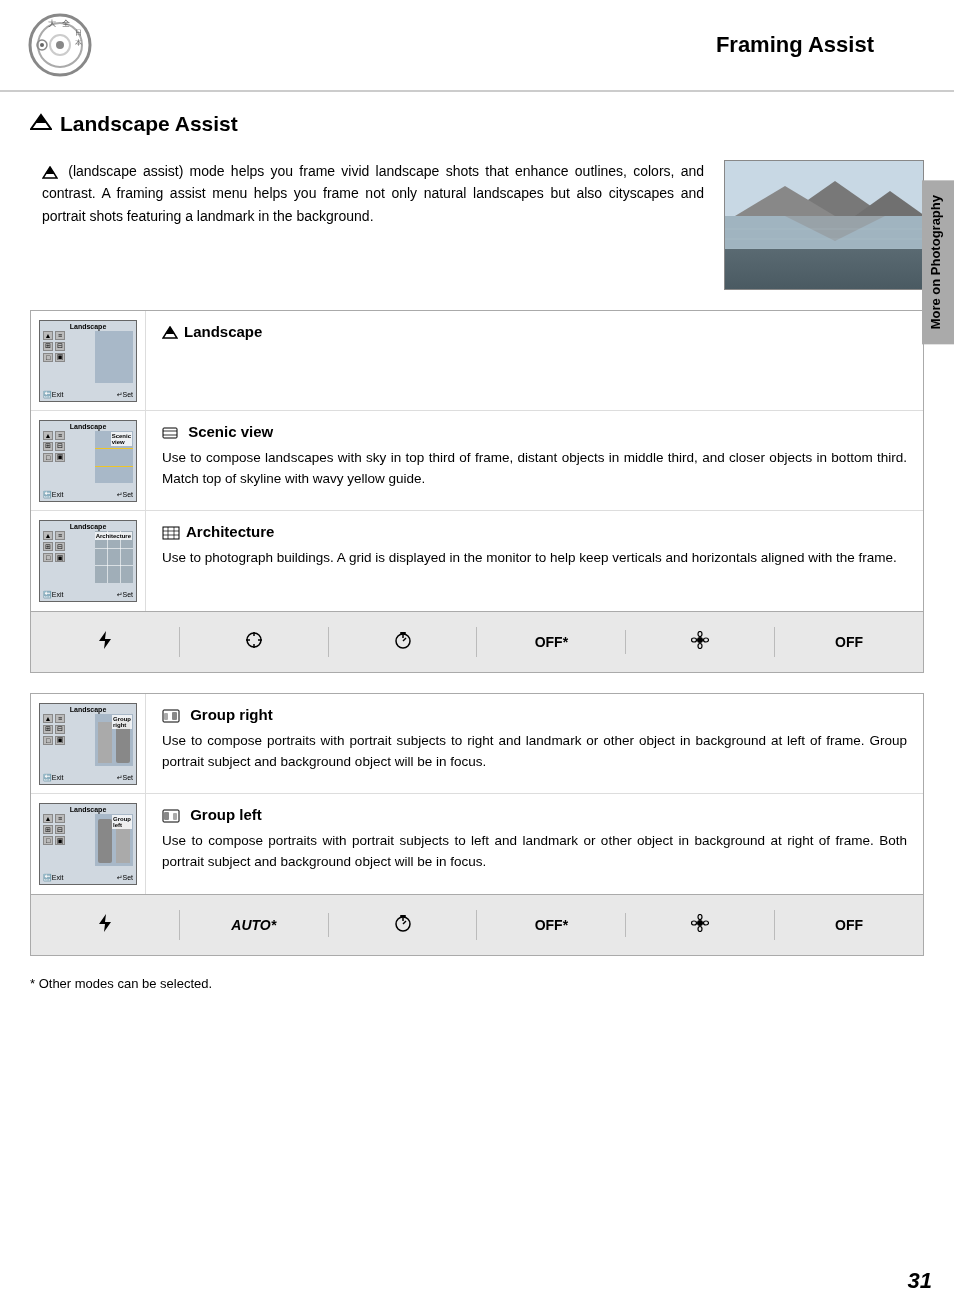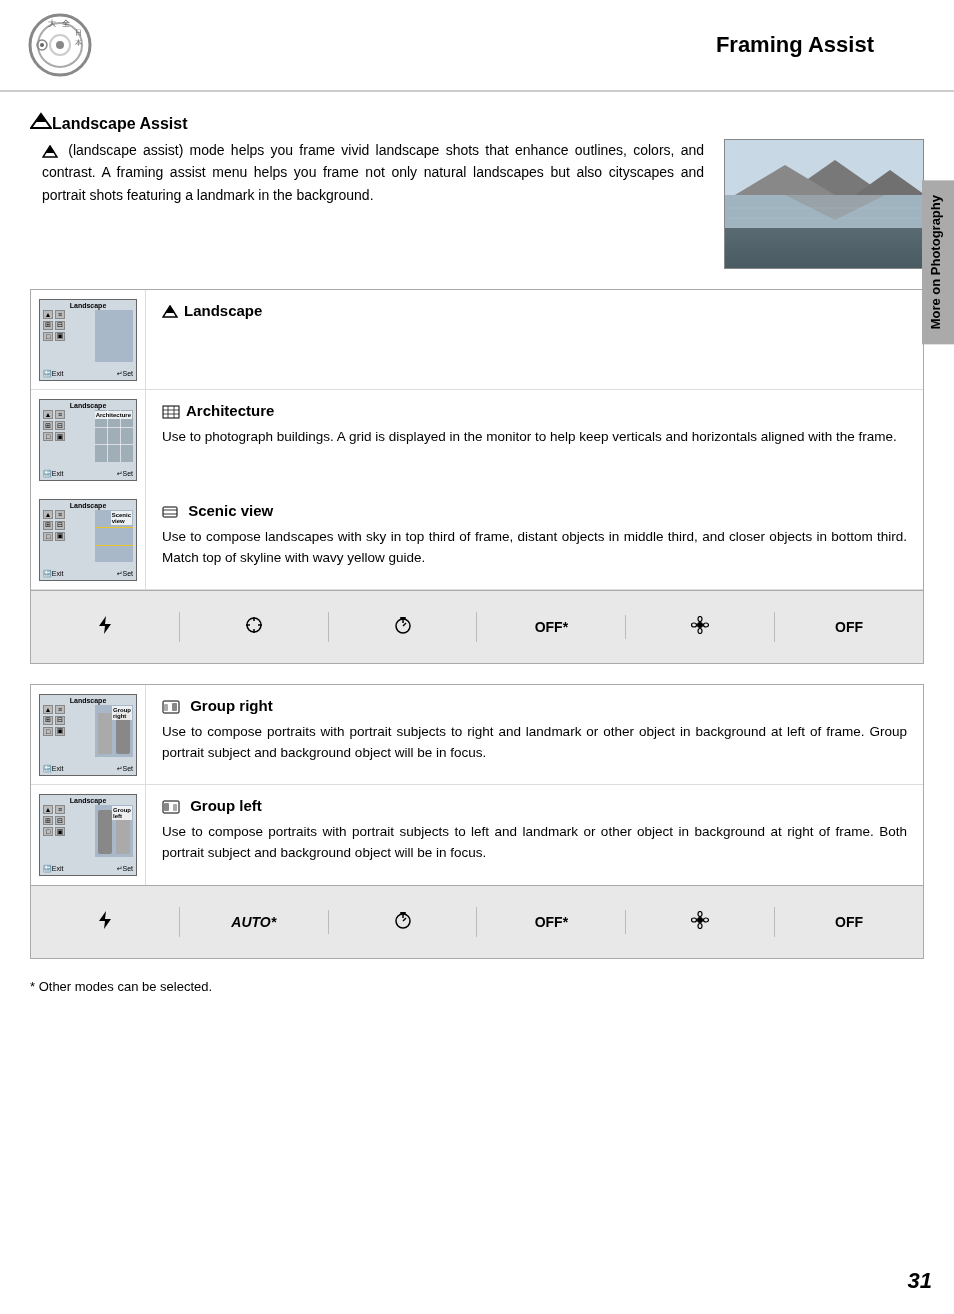--- a/index.html
+++ b/index.html
@@ -52,25 +52,26 @@
       z-index: 10;
     }
 
     
     .main-content {
       padding: 20px 30px 20px 30px;
     }
 
     
     .section-title {
-      font-size: 16px;
+      font-size: 21px;
       font-weight: bold;
       display: flex;
       align-items: center;
-      margin-bottom: 4px;
+      gap: 8px;
+      margin-bottom: 24px;
     }
     .mountain-icon {
       font-size: 20px;
     }
 
     
     .intro-block {
       display: flex;
       gap: 20px;
       margin-bottom: 20px;
@@ -179,21 +180,21 @@
       line-height: 1.55;
       text-align: justify;
     }
 
     
     .status-bar {
       display: flex;
       align-items: center;
       background: #e8e8e8;
       border-top: 1px solid #aaa;
-      padding: 21px 0;
+      padding: 15px 0;
     }
     .status-cell {
       flex: 1;
       text-align: center;
       font-size: 16px;
       font-weight: bold;
       border-right: 1px solid #bbb;
       padding: 4px 0;
     }
     .status-cell:last-child {
@@ -335,20 +336,67 @@
       <div class="mode-desc">
         <div class="mode-title">
           <span class="mode-icon">
             <svg width="16" height="13" viewBox="0 0 16 13" style="vertical-align:middle;">
               <polygon points="8,1 15,12 1,12" fill="none" stroke="#000" stroke-width="1.5"></polygon>
               <polygon points="3,8 8,1 13,8" fill="#000"></polygon>
             </svg>
           </span>
           <strong>Landscape</strong>
         </div>
+      </div>
+    </div>
+
+    <div class="mode-row">
+      <div class="cam-thumb">
+        <div class="cam-screen">
+          <div class="cam-screen-label">Landscape</div>
+          <div style="position:absolute;top:10px;left:3px;display:flex;flex-direction:column;gap:2px;">
+            <div style="display:flex;gap:2px;font-size:7px;">
+              <div style="width:10px;height:9px;background:#bbb;border:0.5px solid #888;display:flex;align-items:center;justify-content:center;">▲</div>
+              <div style="width:10px;height:9px;background:#bbb;border:0.5px solid #888;display:flex;align-items:center;justify-content:center;">≡</div>
+            </div>
+            <div style="display:flex;gap:2px;font-size:7px;">
+              <div style="width:10px;height:9px;background:#bbb;border:0.5px solid #888;display:flex;align-items:center;justify-content:center;">⊞</div>
+              <div style="width:10px;height:9px;background:#bbb;border:0.5px solid #888;display:flex;align-items:center;justify-content:center;">⊟</div>
+            </div>
+            <div style="display:flex;gap:2px;font-size:7px;">
+              <div style="width:10px;height:9px;background:#bbb;border:0.5px solid #888;display:flex;align-items:center;justify-content:center;">□</div>
+              <div style="width:10px;height:9px;background:#bbb;border:0.5px solid #888;display:flex;align-items:center;justify-content:center;">▣</div>
+            </div>
+          </div>
+          <div style="position:absolute;top:10px;right:3px;width:38px;height:52px;background:#a8b8c8;overflow:hidden;">
+
+            <div style="position:absolute;top:17px;left:0;right:0;height:0.5px;background:rgba(255,200,0,0.8);"></div>
+            <div style="position:absolute;top:35px;left:0;right:0;height:0.5px;background:rgba(255,200,0,0.8);"></div>
+          </div>
+          <div style="position:absolute;top:10px;right:3px;width:38px;display:flex;align-items:flex-start;justify-content:flex-end;font-size:6px;font-weight:bold;padding:1px;">
+            <span style="background:rgba(255,255,255,0.8);padding:1px;">Scenic<br>view</span>
+          </div>
+          <div class="cam-screen-bottom">
+            <span>🔙Exit</span>
+            <span>↵Set</span>
+          </div>
+        </div>
+      </div>
+      <div class="mode-desc">
+        <div class="mode-title-two-line">
+          <span class="icon-part">
+            <svg width="16" height="12" viewBox="0 0 16 12" style="vertical-align:middle;">
+              <rect x="1" y="1" width="14" height="10" rx="1" fill="none" stroke="#000" stroke-width="1"></rect>
+              <line x1="1" y1="4" x2="15" y2="4" stroke="#000" stroke-width="0.8"></line>
+              <line x1="1" y1="8" x2="15" y2="8" stroke="#000" stroke-width="0.8"></line>
+            </svg>
+          </span>
+          <strong>Scenic view</strong>
+        </div>
+        <div class="mode-text">Use to compose landscapes with sky in top third of frame, distant objects in middle third, and closer objects in bottom third. Match top of skyline with wavy yellow guide.</div>
       </div>
     </div>
 
     <div class="mode-row" style="border-bottom:none;">
       <div class="cam-thumb">
         <div class="cam-screen">
           <div class="cam-screen-label">Landscape</div>
           <div style="position:absolute;top:10px;left:3px;display:flex;flex-direction:column;gap:2px;">
             <div style="display:flex;gap:2px;font-size:7px;">
               <div style="width:10px;height:9px;background:#bbb;border:0.5px solid #888;display:flex;align-items:center;justify-content:center;">▲</div>
@@ -389,67 +437,20 @@
               <line x1="6" y1="1" x2="6" y2="13" stroke="#000" stroke-width="0.7"></line>
               <line x1="12" y1="1" x2="12" y2="13" stroke="#000" stroke-width="0.7"></line>
             </svg>
           </span>
           <strong>Architecture</strong>
         </div>
         <div class="mode-text">Use to photograph buildings. A grid is displayed in the monitor to help keep verticals and horizontals aligned with the frame.</div>
       </div>
     </div>
 
-    <div class="mode-row">
-      <div class="cam-thumb">
-        <div class="cam-screen">
-          <div class="cam-screen-label">Landscape</div>
-          <div style="position:absolute;top:10px;left:3px;display:flex;flex-direction:column;gap:2px;">
-            <div style="display:flex;gap:2px;font-size:7px;">
-              <div style="width:10px;height:9px;background:#bbb;border:0.5px solid #888;display:flex;align-items:center;justify-content:center;">▲</div>
-              <div style="width:10px;height:9px;background:#bbb;border:0.5px solid #888;display:flex;align-items:center;justify-content:center;">≡</div>
-            </div>
-            <div style="display:flex;gap:2px;font-size:7px;">
-              <div style="width:10px;height:9px;background:#bbb;border:0.5px solid #888;display:flex;align-items:center;justify-content:center;">⊞</div>
-              <div style="width:10px;height:9px;background:#bbb;border:0.5px solid #888;display:flex;align-items:center;justify-content:center;">⊟</div>
-            </div>
-            <div style="display:flex;gap:2px;font-size:7px;">
-              <div style="width:10px;height:9px;background:#bbb;border:0.5px solid #888;display:flex;align-items:center;justify-content:center;">□</div>
-              <div style="width:10px;height:9px;background:#bbb;border:0.5px solid #888;display:flex;align-items:center;justify-content:center;">▣</div>
-            </div>
-          </div>
-          <div style="position:absolute;top:10px;right:3px;width:38px;height:52px;background:#a8b8c8;overflow:hidden;">
-
-            <div style="position:absolute;top:17px;left:0;right:0;height:0.5px;background:rgba(255,200,0,0.8);"></div>
-            <div style="position:absolute;top:35px;left:0;right:0;height:0.5px;background:rgba(255,200,0,0.8);"></div>
-          </div>
-          <div style="position:absolute;top:10px;right:3px;width:38px;display:flex;align-items:flex-start;justify-content:flex-end;font-size:6px;font-weight:bold;padding:1px;">
-            <span style="background:rgba(255,255,255,0.8);padding:1px;">Scenic<br>view</span>
-          </div>
-          <div class="cam-screen-bottom">
-            <span>🔙Exit</span>
-            <span>↵Set</span>
-          </div>
-        </div>
-      </div>
-      <div class="mode-desc">
-        <div class="mode-title-two-line">
-          <span class="icon-part">
-            <svg width="16" height="12" viewBox="0 0 16 12" style="vertical-align:middle;">
-              <rect x="1" y="1" width="14" height="10" rx="1" fill="none" stroke="#000" stroke-width="1"></rect>
-              <line x1="1" y1="4" x2="15" y2="4" stroke="#000" stroke-width="0.8"></line>
-              <line x1="1" y1="8" x2="15" y2="8" stroke="#000" stroke-width="0.8"></line>
-            </svg>
-          </span>
-          <strong>Scenic view</strong>
-        </div>
-        <div class="mode-text">Use to compose landscapes with sky in top third of frame, distant objects in middle third, and closer objects in bottom third. Match top of skyline with wavy yellow guide.</div>
-      </div>
-    </div>
-
     <div class="status-bar">
       <div class="status-cell">
         <svg width="14" height="18" viewBox="0 0 14 18">
             <polygon points="8,0 1,10 7,10 6,18 13,8 7,8" fill="#000"></polygon>
           </svg>
       </div>
       <div class="status-cell">
         <svg width="18" height="18" viewBox="0 0 18 18">
             <circle cx="9" cy="9" r="7" fill="none" stroke="#000" stroke-width="1.5"></circle>
             <line x1="9" y1="1" x2="9" y2="5" stroke="#000" stroke-width="1.5"></line>

